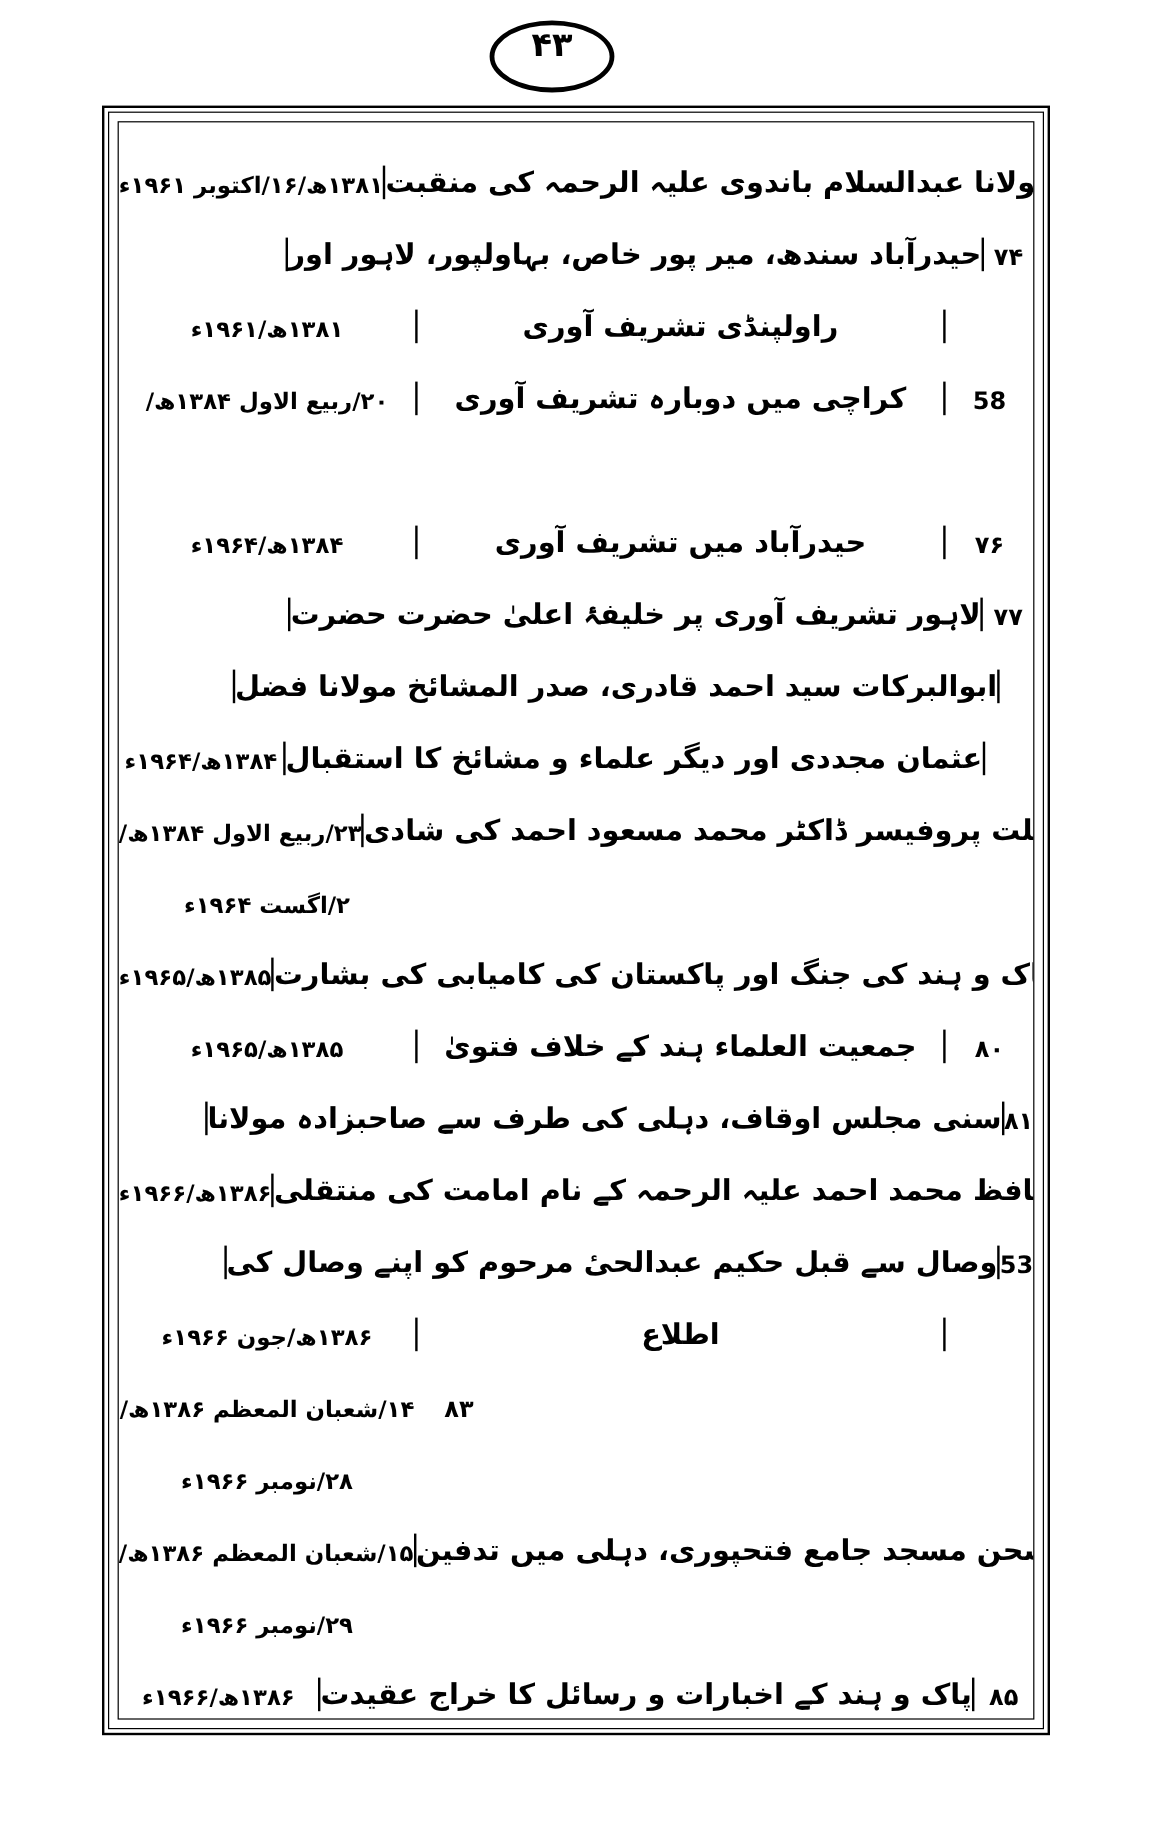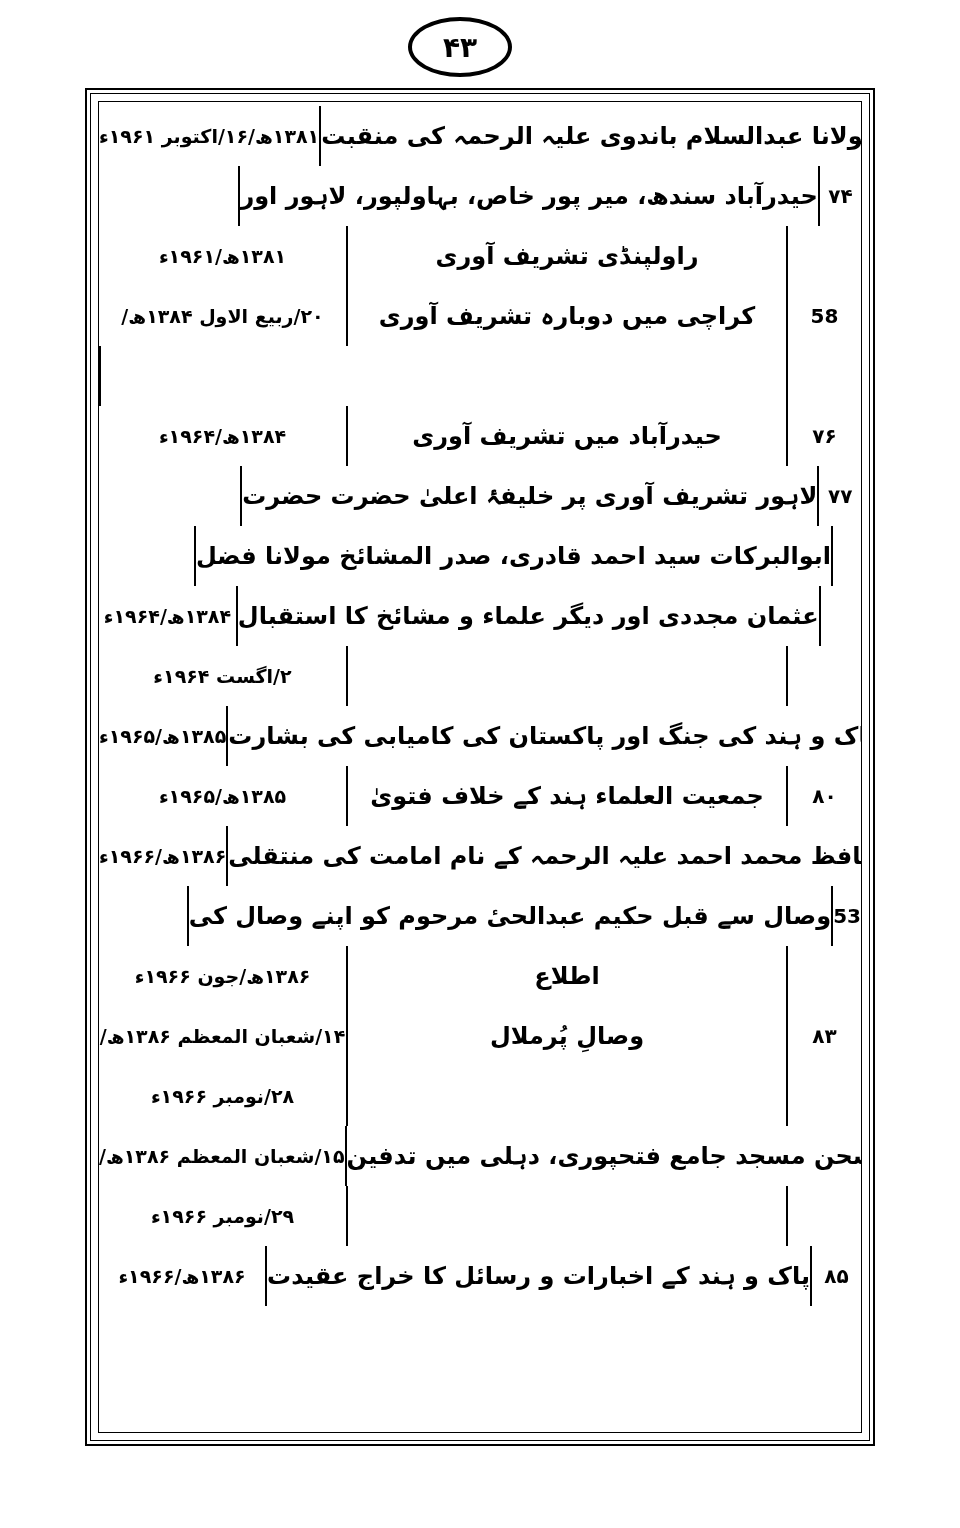--- a/index.html
+++ b/index.html
@@ -9,42 +9,42 @@
     position: relative;
     font-family: "DejaVu Sans", sans-serif;
     color: #000;
     direction: rtl;
     overflow: hidden;
   }
   .page-num-ornament {
     position: absolute; top: 17px; left: 408px;
     width: 104px; height: 60px;
     border: 4px solid #000; border-radius: 50%;
-    display: flex; align-items: center; justify-content: center;
+    display: flex; align-items: flex-start; justify-content: center;
     font-size: 28px; font-weight: bold;
     direction: ltr;
   }
   .frame-outer {
     position: absolute; left: 85px; top: 88px;
     width: 790px; height: 1358px;
     border: 2px solid #000;
   }
   .frame-inner {
     position: absolute; inset: 3px;
     border: 1px solid #000;
   }
   .toc-table {
     position: absolute; inset: 7px;
     border: 1.5px solid #000;
     display: flex; flex-direction: column;
     padding-top: 4px;
     direction: ltr; 
     overflow: hidden;
   }
-  .toc-row { display: flex; flex: 0 0 60px; height: 60px; }
+  .toc-row { display: flex; flex: 0 0 60px; height: 60px; align-items: flex-end; }
   .cell {
     display: flex; align-items: center; justify-content: center;
     overflow: visible; white-space: nowrap;
   }
   .cell-date {
     width: 247px;
     font-size: 19px; font-weight: bold;
     direction: rtl;
   }
   .cell-title {
@@ -160,20 +160,31 @@
     </div>
     <div class="cell cell-title">
       <span>عثمان مجددی اور دیگر علماء و مشائخ کا استقبال</span>
     </div>
     <div class="cell cell-serial">
       <span></span>
     </div>
   </div>
         <div class="toc-row">
     <div class="cell cell-date">
+      <span>۲۳/ربیع الاول ۱۳۸۴ھ/</span>
+    </div>
+    <div class="cell cell-title">
+      <span>مسعودِ ملت پروفیسر ڈاکٹر محمد مسعود احمد کی شادی</span>
+    </div>
+    <div class="cell cell-serial">
+      <span>۷۸</span>
+    </div>
+  </div>
+        <div class="toc-row">
+    <div class="cell cell-date">
       <span>۲/اگست ۱۹۶۴ء</span>
     </div>
     <div class="cell cell-title">
       <span></span>
     </div>
     <div class="cell cell-serial">
       <span></span>
     </div>
   </div>
         <div class="toc-row">
@@ -193,20 +204,31 @@
     </div>
     <div class="cell cell-title">
       <span>جمعیت العلماء ہند کے خلاف فتویٰ</span>
     </div>
     <div class="cell cell-serial">
       <span>۸۰</span>
     </div>
   </div>
         <div class="toc-row">
     <div class="cell cell-date">
+      <span></span>
+    </div>
+    <div class="cell cell-title">
+      <span>سنی مجلس اوقاف، دہلی کی طرف سے صاحبزادہ مولانا</span>
+    </div>
+    <div class="cell cell-serial">
+      <span>۸۱</span>
+    </div>
+  </div>
+        <div class="toc-row">
+    <div class="cell cell-date">
       <span>۱۳۸۶ھ/۱۹۶۶ء</span>
     </div>
     <div class="cell cell-title">
       <span>حافظ محمد احمد علیہ الرحمہ کے نام امامت کی منتقلی</span>
     </div>
     <div class="cell cell-serial">
       <span></span>
     </div>
   </div>
         <div class="toc-row">
@@ -227,23 +249,20 @@
     <div class="cell cell-title">
       <span>اطلاع</span>
     </div>
     <div class="cell cell-serial">
       <span></span>
     </div>
   </div>
         <div class="toc-row">
     <div class="cell cell-date">
       <span>۱۴/شعبان المعظم ۱۳۸۶ھ/</span>
-    </div>
-    <div class="cell cell-title">
-      <span>وصالِ پُرملال</span>
     </div>
     <div class="cell cell-serial">
       <span>۸۳</span>
     </div>
   </div>
         <div class="toc-row">
     <div class="cell cell-date">
       <span>۲۸/نومبر ۱۹۶۶ء</span>
     </div>
     <div class="cell cell-title">

